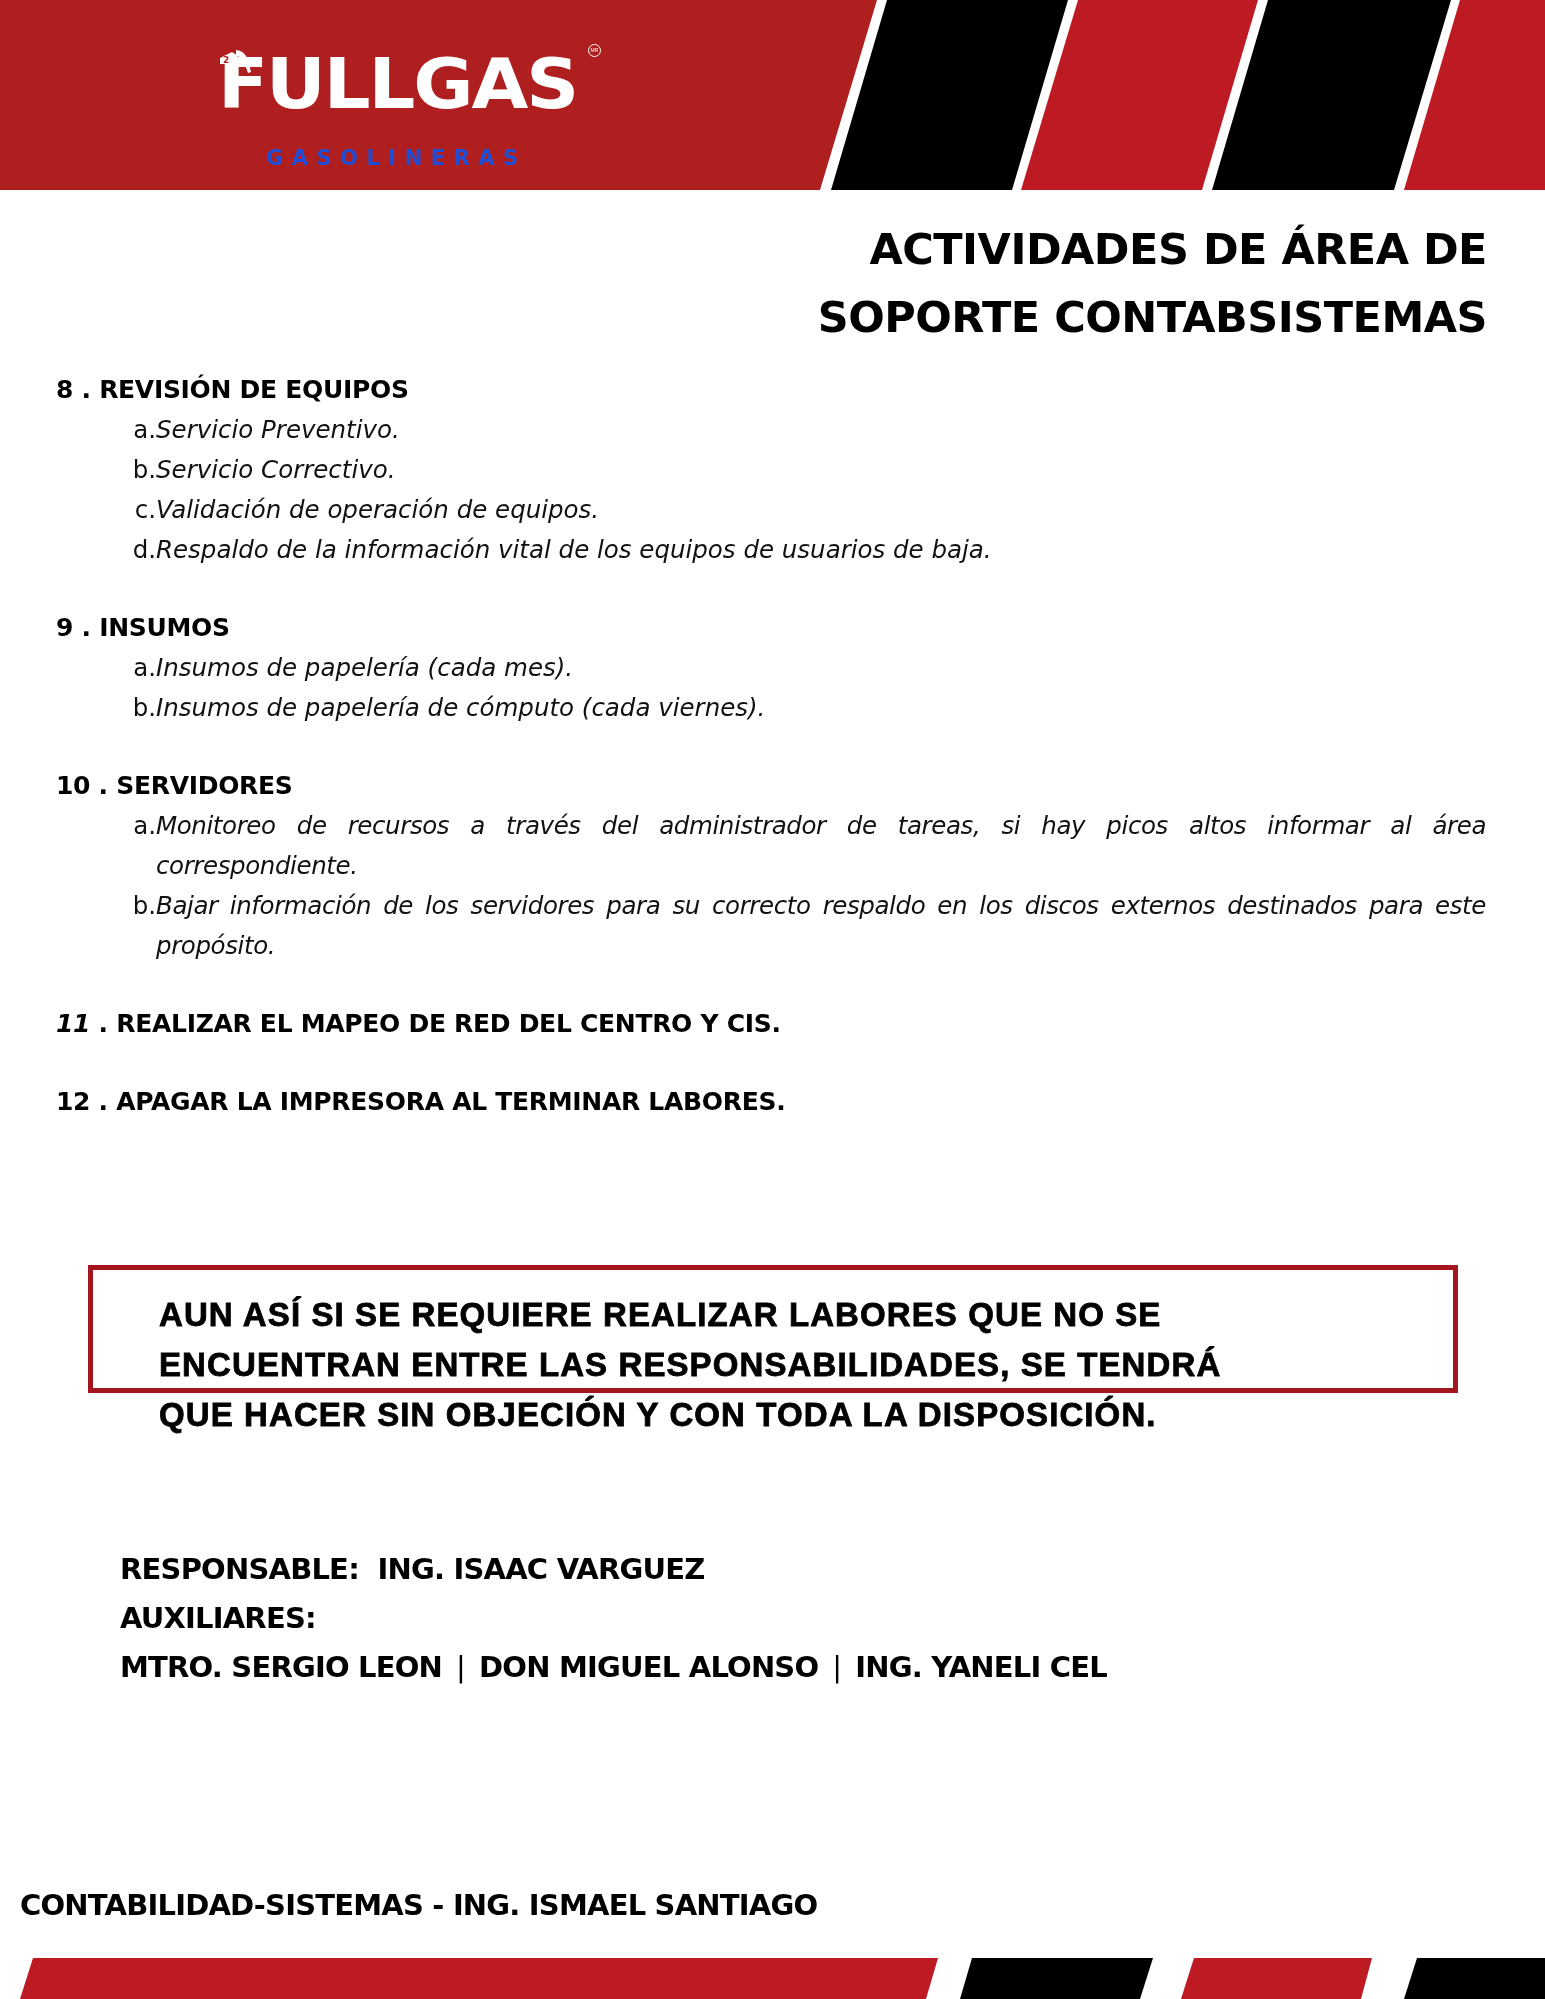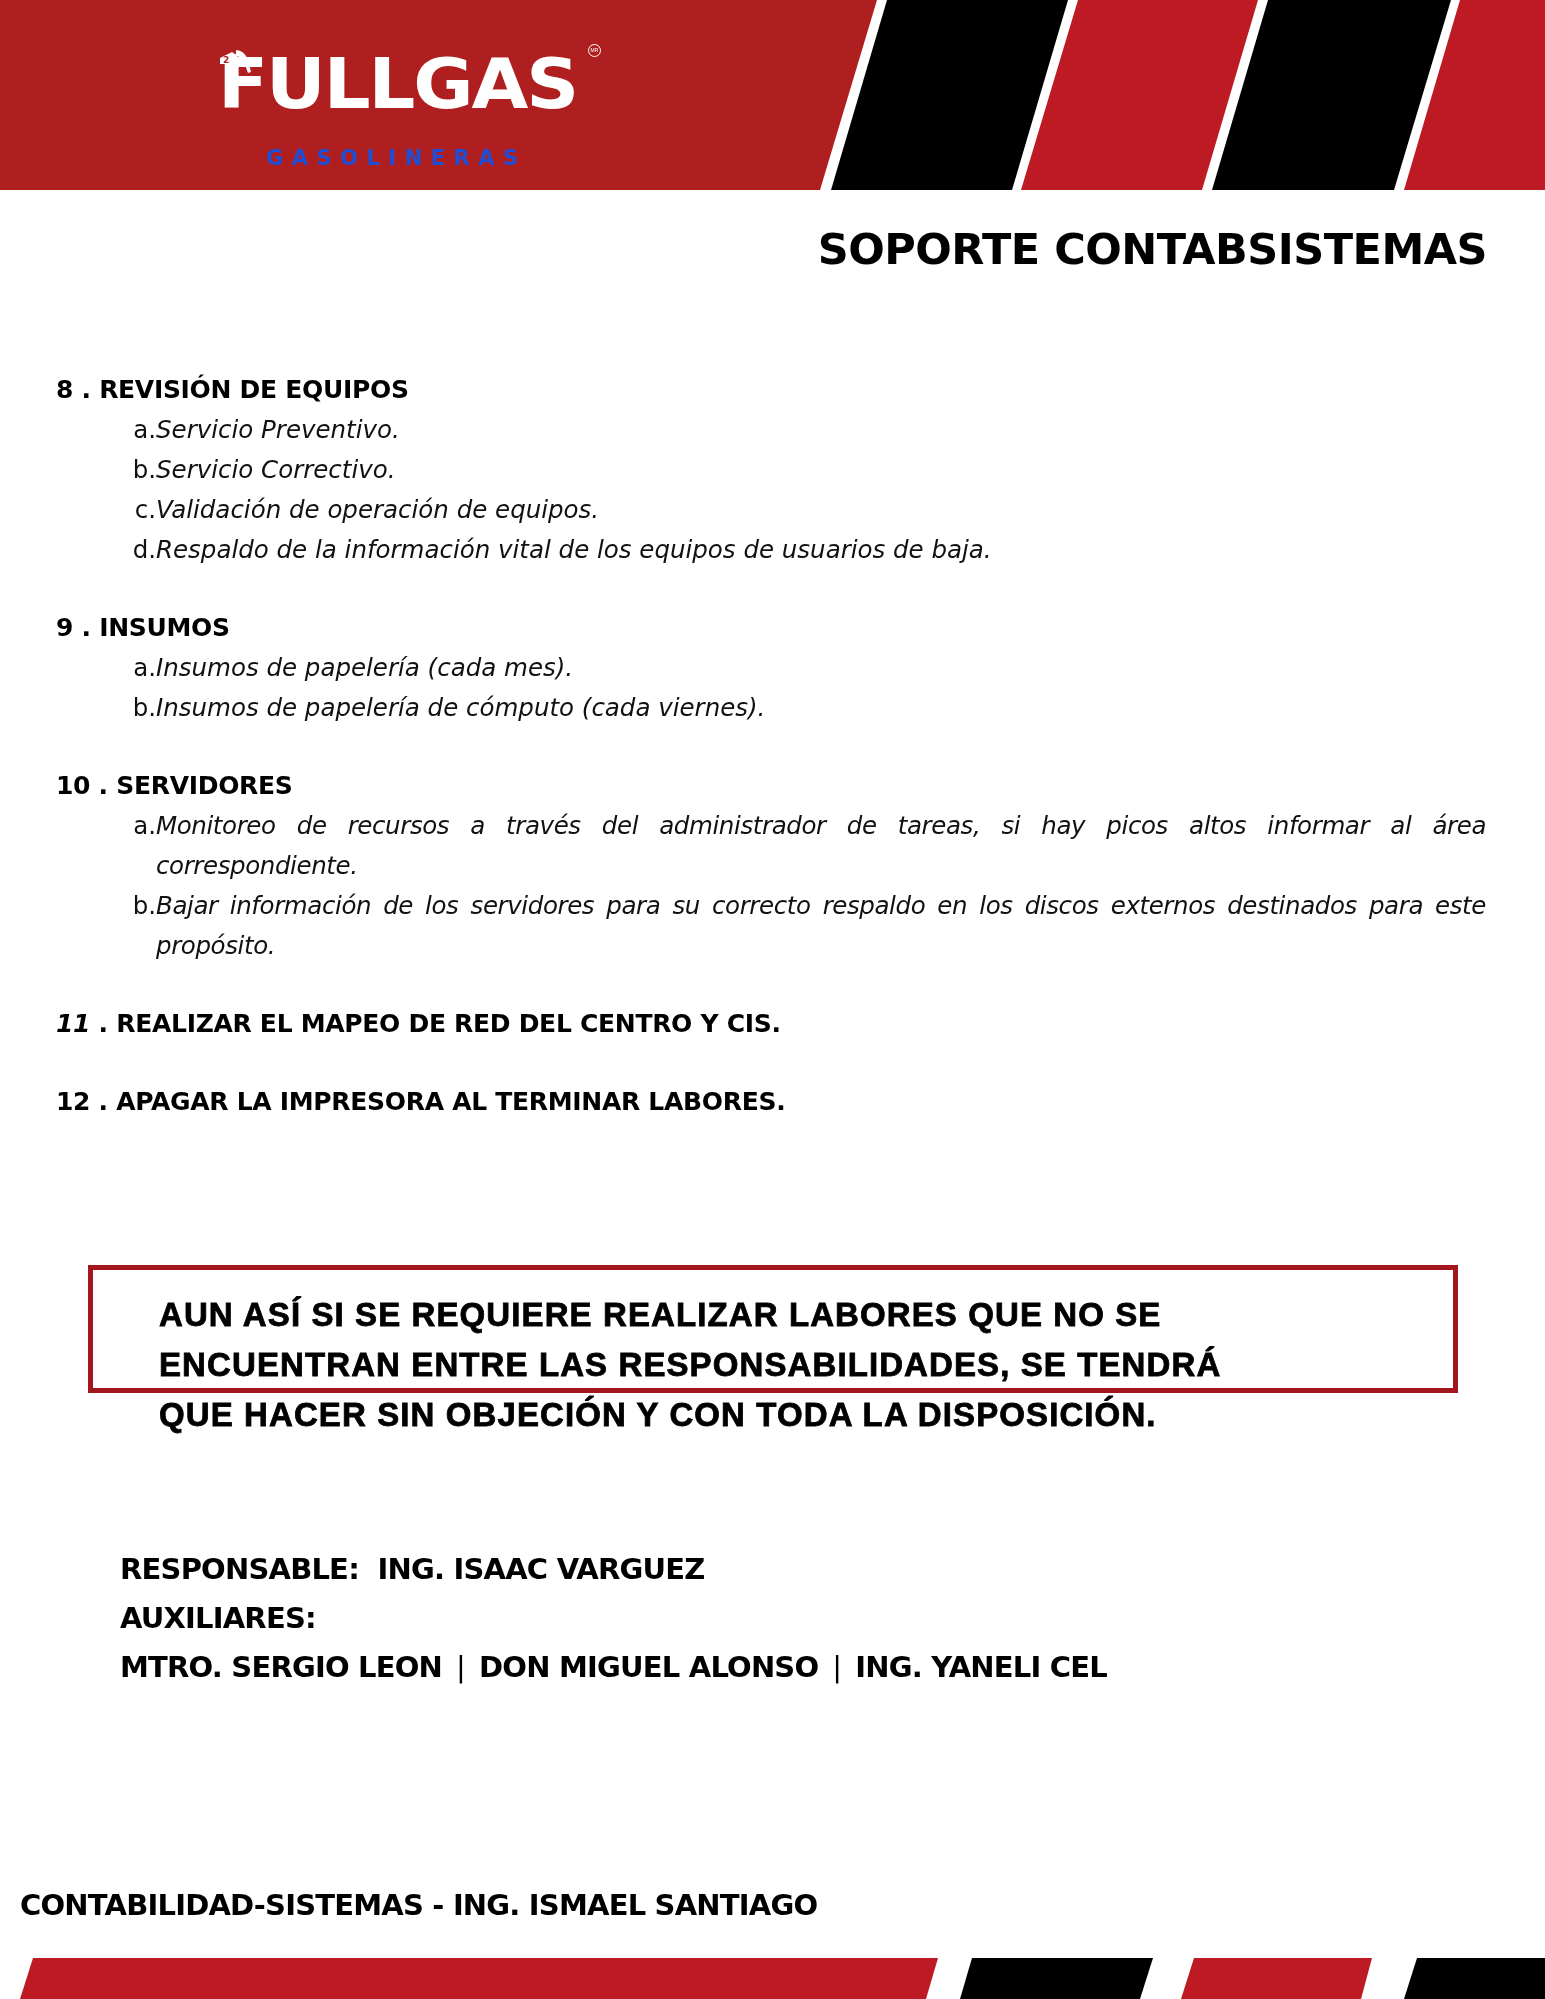--- a/index.html
+++ b/index.html
@@ -94,20 +94,21 @@
       <path d="M2 14 L14 8 L20 12 L12 20 L2 20 Z" fill="#fff"></path>
       <path d="M18 6 Q26 6 30 16 L33 28 L30 29 L26 18 Q23 12 18 12 Z" fill="#fff"></path>
       <text x="5" y="19" font-size="9" fill="#B01F1F" font-family="DejaVu Sans, sans-serif" font-weight="bold">2</text>
     </svg>
     <div class="logo-reg">MR</div>
     <div class="logo-sub">GASOLINERAS</div>
   </div>
 </div>
 
 <div class="title">
+  <div>ACTIVIDADES DE ÁREA DE</div>
   <div>SOPORTE CONTABSISTEMAS</div>
 </div>
 
 <div class="content">
 
   <div class="section">
     <div class="sec-head">
       <span>8</span><span> . </span><span>REVISIÓN DE EQUIPOS</span>
     </div>
     <ul class="items">

